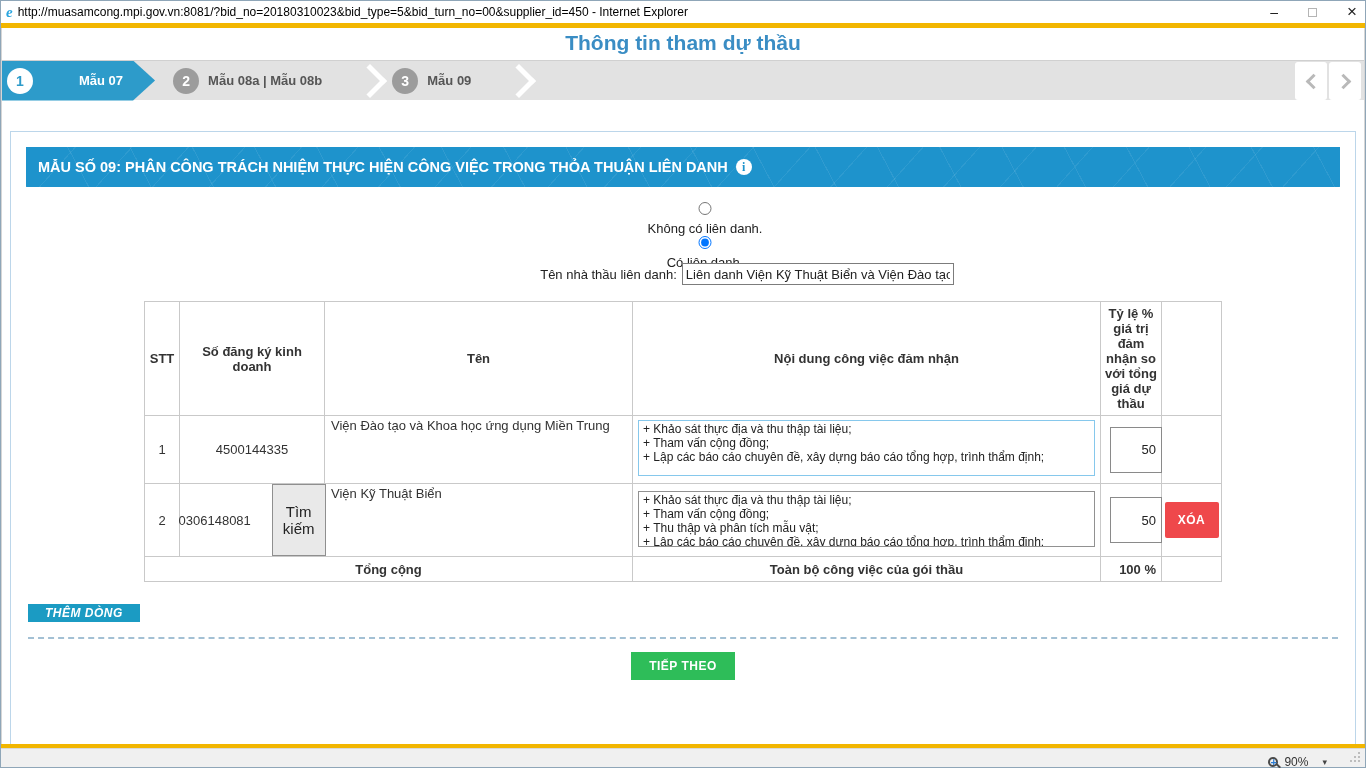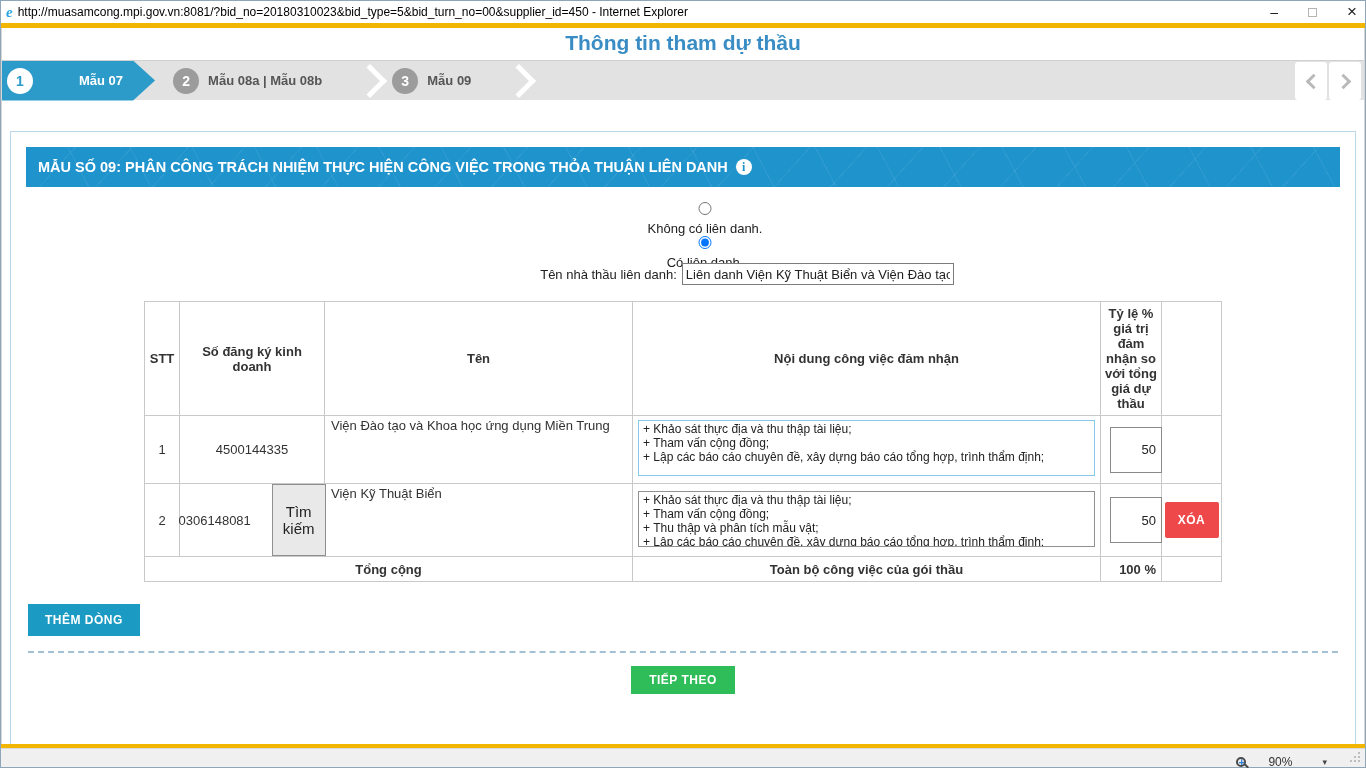--- a/index.html
+++ b/index.html
@@ -72,28 +72,28 @@
   .pct-input { width:52px; height:46px; border:1px solid #8a8a8a; text-align:right; padding-right:5px; font-size:13px; color:#222; }
   .reg-flex { display:flex; align-items:center; justify-content:center; gap:21px; }
   .search-btn { font-size:15px; color:#222; background:#e9e9e9; border:1px solid #8f8f8f; padding:18px 10px; cursor:pointer; }
   .delete-btn { background:#ef484b; color:#fff; font-weight:bold; font-size:12px; border:none; border-radius:2px; width:54px; height:36px; cursor:pointer; letter-spacing:.5px; }
   tfoot tr { height:25px; }
   tfoot td { font-weight:bold; }
   td.total-label { text-align:center; vertical-align:middle; }
   td.total-pct { text-align:right; padding-right:5px; vertical-align:middle; }
 
   
-  .add-row-btn { margin:22px 0 0 17px; height:32px; padding:0 17px; background:#1b9bc3; color:#fff; border:none; font-weight:bold; font-size:12px; letter-spacing:.5px; cursor:pointer; }
+  .add-row-btn { margin:22px 0 0 17px; height:18px; padding:0 17px; background:#1b9bc3; color:#fff; border:none; font-weight:bold; font-size:12px; letter-spacing:.5px; cursor:pointer;font-style:italic; }
   .dashed-sep { margin:15px 17px 0 17px; border-top:2px dashed #a3c0d4; }
   .next-wrap { text-align:center; margin-top:13px; }
   .next-btn { height:28px; padding:0 18px; background:#2ebd59; color:#fff; border:none; font-weight:bold; font-size:12px; letter-spacing:.5px; cursor:pointer; }
 
   
   .statusbar { height:19px; background:#f0f0f0; border-top:1px solid #d9d9d9; display:flex; align-items:center; justify-content:flex-end; gap:10px; padding-right:4px; flex:0 0 auto; }
-  .zoom-ctrl { display:flex; align-items:center; gap:22px;margin-top:8px; }
+  .zoom-ctrl { display:flex; align-items:center; gap:6px;margin-top:8px; }
   .zoom-icon { width:10px; height:10px; border:2px solid #4a4a4a; border-radius:50%; position:relative; }
   .zoom-icon::after { content:''; position:absolute; width:5px; height:2px; background:#4a4a4a; transform:rotate(45deg); right:-5px; bottom:-2px; }
   .zoom-icon::before { content:'+'; position:absolute; color:#2b7cd3; font-size:11px; font-weight:bold; left:0; top:-3px; }
   .zoom-level { font-size:12px; color:#333; }
   .zoom-caret { font-size:9px; color:#444; margin-left:8px; }
   .grip { width:10px; height:10px; margin-left:14px; position:relative; }
   .grip::before { content:''; position:absolute; right:1px; bottom:1px; width:2px; height:2px; background:#bdbdbd;
       box-shadow:-4px 0 #bdbdbd, 0 -4px #bdbdbd, -4px -4px #bdbdbd, -8px 0 #bdbdbd, 0 -8px #bdbdbd; }
 </style>
 </head>

